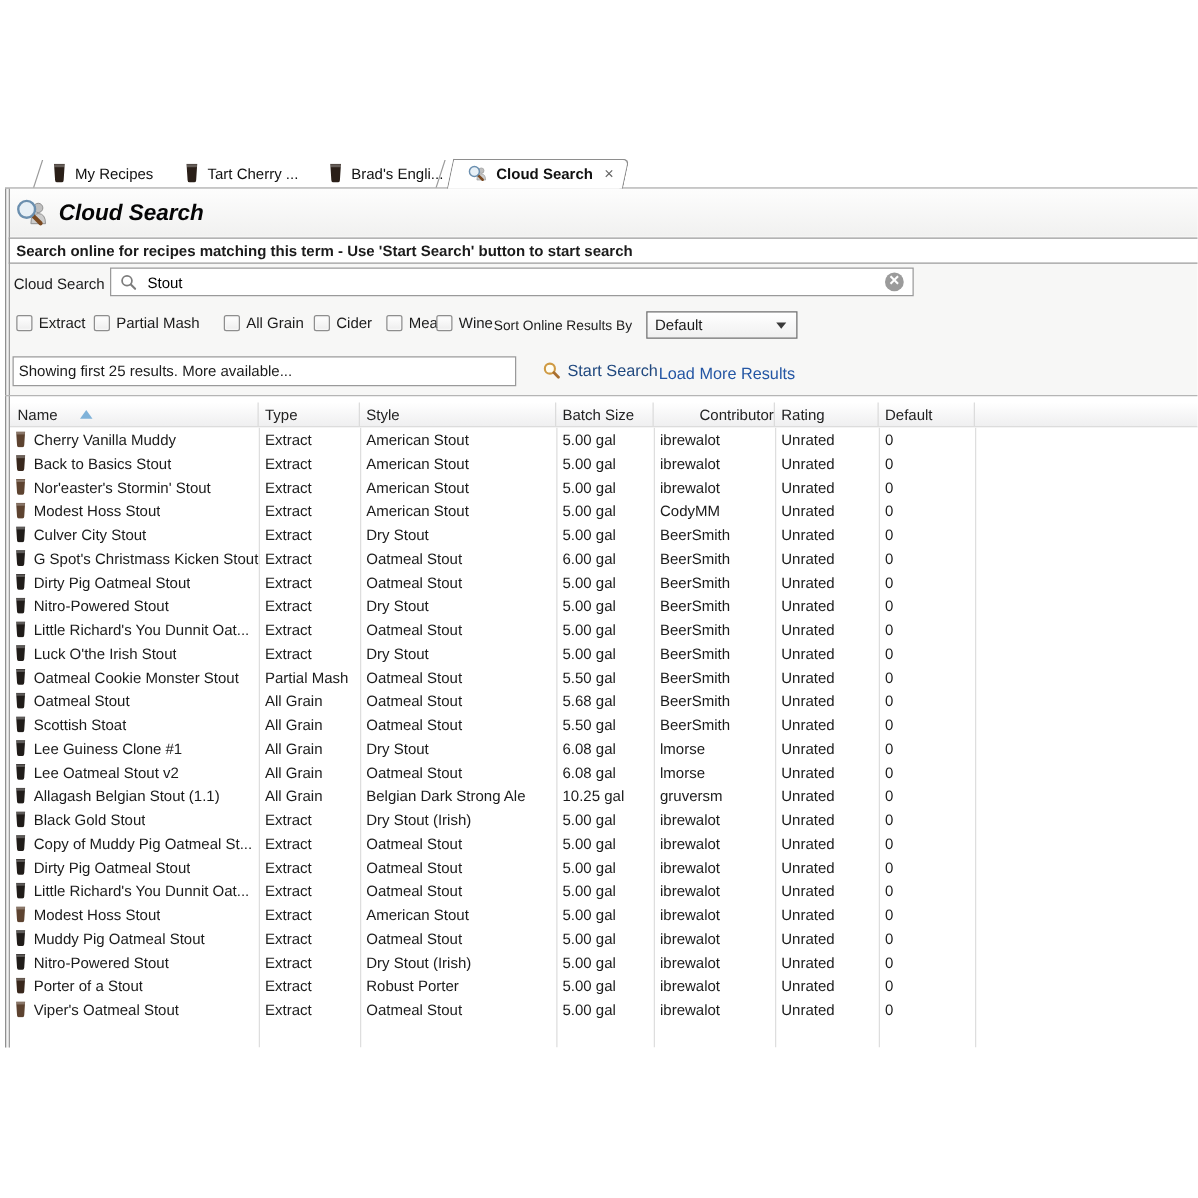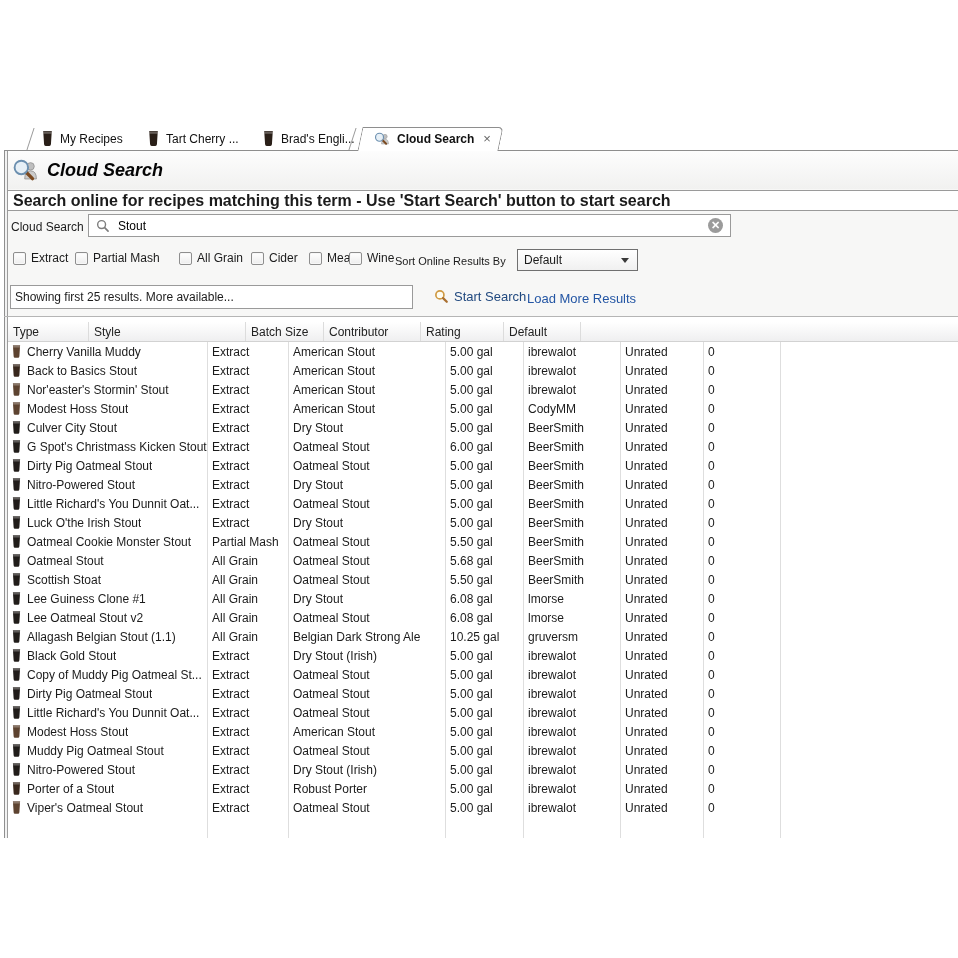--- a/index.html
+++ b/index.html
@@ -25,21 +25,21 @@
 
   
   .page-header { position:absolute; left:8px; right:0; top:151px; height:38px;
       background:linear-gradient(#fdfdfd,#f1f1f0); display:flex; align-items:center; }
   .page-header .big-icon { margin-left:4px; }
   .page-title { margin-left:8px; font-size:18px; font-weight:bold; font-style:italic; color:#050505; }
 
   
   .infobar { position:absolute; left:7px; right:0; top:190px; height:21px; background:#ffffff;
       border:1px solid #9a9a9a; border-right:none; display:flex; align-items:center;
-      padding-left:5px; font-size:16px; font-weight:bold; }
+      padding-left:5px; font-size:12px; font-weight:bold; }
 
   
   .search-label { position:absolute; left:11px; top:220px; font-size:12px; }
   .search-box { position:absolute; left:88px; top:214px; width:643px; height:23px;
       background:#fff; border:1px solid #9a9a9a; display:flex; align-items:center; }
   .search-box input { border:none; outline:none; flex:1; font-size:12px; font-family:"Liberation Sans",sans-serif; margin-left:8px; background:transparent; }
   .search-box .mag { margin-left:7px; display:flex; }
   .clear-btn { width:15px; height:15px; margin-right:7px; border-radius:50%; background:#9b9b9b;
       color:#fff; font-size:11px; font-weight:bold; line-height:15px; text-align:center; cursor:default; }
 
@@ -62,21 +62,21 @@
       font-size:13px; color:#21497f; cursor:default; }
   .load-more { position:absolute; left:527px; top:291px; font-size:13px; color:#2456a4; cursor:default; }
 
   .divider { position:absolute; left:4px; right:0; top:316px; height:1px; background:#b5b5b5; }
 
   
   .thead { position:absolute; left:8px; right:0; top:322px; height:20px; display:flex;
       background:linear-gradient(#ffffff,#efeff0); border-bottom:1px solid #d2d2d2; font-size:12px; color:#222; }
   .thead .hcell { display:flex; align-items:center; padding-left:5px; border-right:1px solid #dcdcdc; }
   .w-name{width:199px;} .w-type{width:81px;} .w-style{width:157px;} .w-batch{width:78px;}
-  .w-contrib{width:97px;} .w-rating{width:83px;} .w-ratings{width:77px;} .w-fill{flex:1; border-right:none !important;}
+  .w-contrib{width:97px;justify-content:flex-end;} .w-rating{width:83px;} .w-ratings{width:77px;} .w-fill{flex:1; border-right:none !important;}
   .hcell.w-name { padding-left:6px; }
   .sort-tri { width:0; height:0; border-left:5px solid transparent; border-right:5px solid transparent;
       border-bottom:7px solid #7fb2d9; margin-left:18px; }
 
   .tbody { position:absolute; left:8px; right:0; top:342px; height:496px; background:#ffffff; overflow:hidden; }
   .vline { position:absolute; top:0; bottom:0; width:1px; background:#dedede; }
   .trow { display:flex; height:19px; align-items:center; font-size:12px; position:relative; }
   .trow .cell { padding-left:5px; white-space:nowrap; overflow:hidden; }
   .trow .c-name { display:flex; align-items:center; gap:6px; padding-left:4px; }
   .trow .nm { white-space:nowrap; overflow:hidden; }
@@ -207,20 +207,24 @@
         <line x1="9.7" y1="9.7" x2="13.6" y2="13.6" stroke="#a96f2f" stroke-width="2.4" stroke-linecap="round"></line>
       </svg>
   </span>
   <span>Start Search</span>
 </div>
 <span class="load-more">Load More Results</span>
 
 <div class="divider"></div>
 
 <div class="thead">
+  <div class="hcell w-name">
+    <span>Name</span>
+    <span class="sort-tri"></span>
+  </div>
   <div class="hcell w-type">
       <span>Type</span>
     </div>
   <div class="hcell w-style">
       <span>Style</span>
     </div>
   <div class="hcell w-batch">
       <span>Batch Size</span>
     </div>
   <div class="hcell w-contrib">

